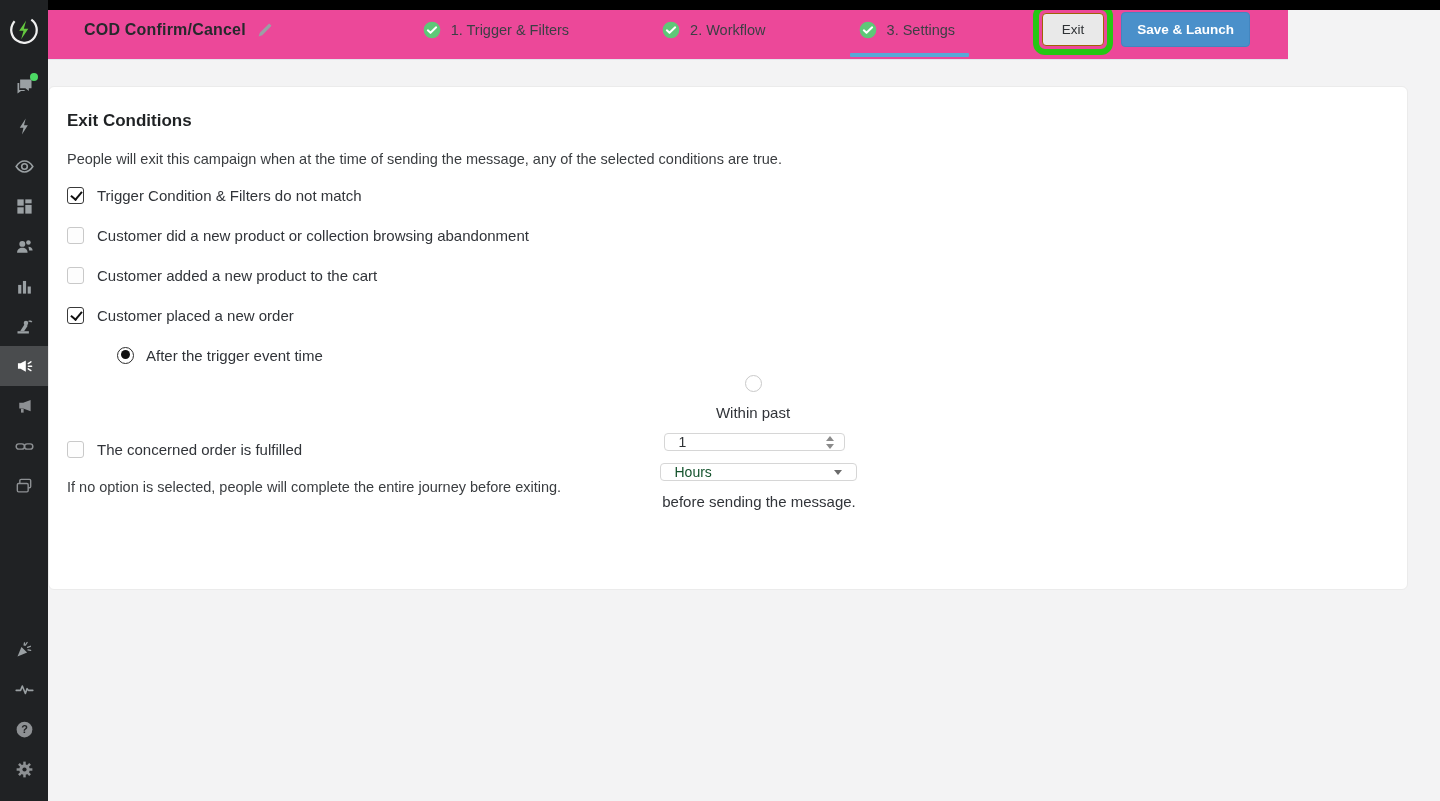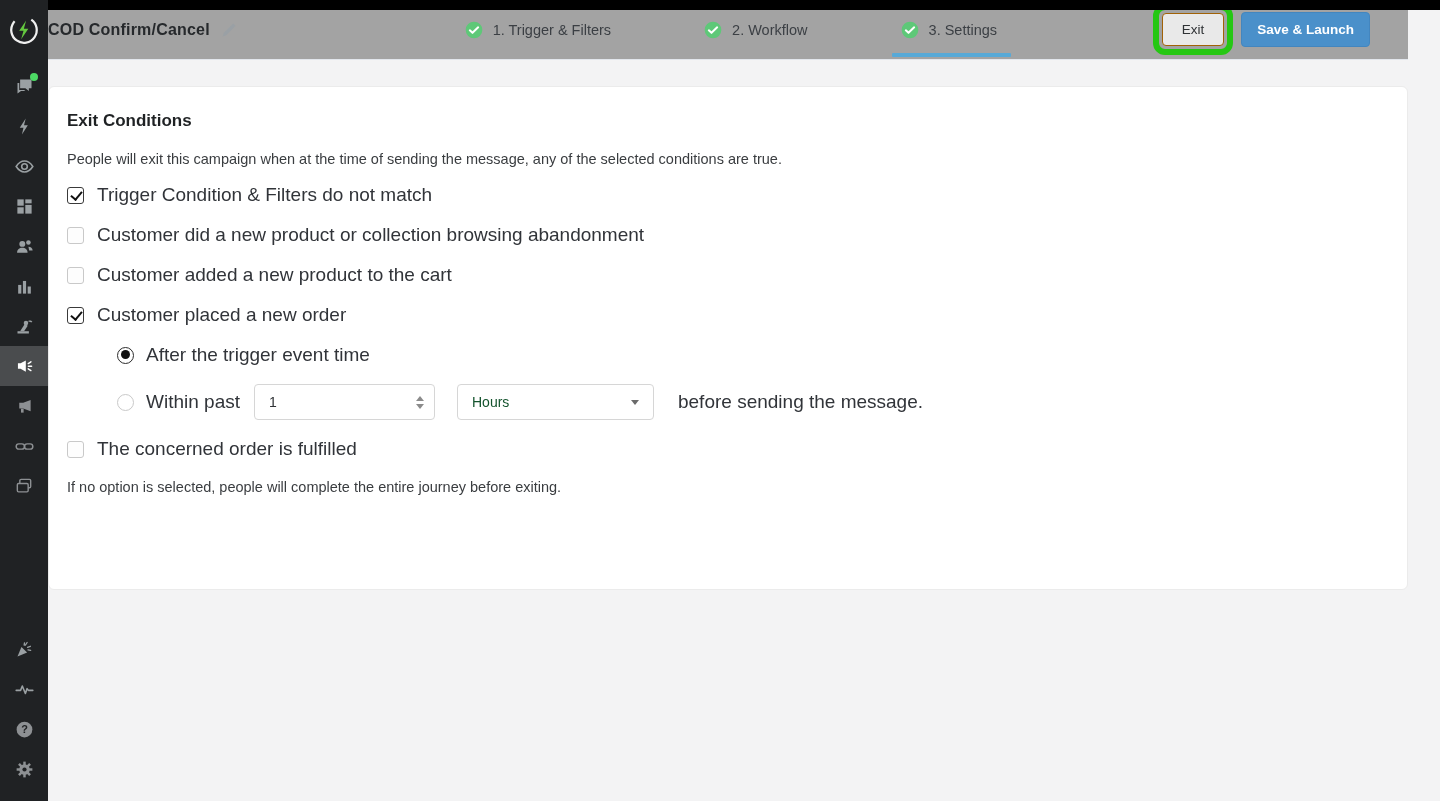--- a/index.html
+++ b/index.html
@@ -29,24 +29,24 @@
   .s-item.active { background:#4a4c4e; }
   .s-item .badge {
     position:absolute; top:7px; right:10px; width:8px; height:8px;
     border-radius:50%; background:#4cd964;
   }
   .s-gap { flex:1 1 auto; }
   .mt1 { margin-top:10px; }
 
   
   .header {
-    position:absolute; left:48px; top:0; width:1360px; height:60px;
-    background:#a3a3a3; border-bottom:1px solid #e2e6ec;
+    position:absolute; left:48px; top:0; width:1240px; height:60px;
+    background:#ec4899; border-bottom:1px solid #e2e6ec;
     display:flex; align-items:center; z-index:4;
-    padding-right:38px;
+    padding-left:36px; padding-right:38px;
   }
   .title-wrap { display:flex; align-items:center; gap:10px; min-width:260px; }
   .page-title { font-size:16px; font-weight:bold; color:#26292c; letter-spacing:.2px; }
   .steps { flex:1; display:flex; justify-content:center; gap:92px; height:100%; align-items:center; }
   .step { display:flex; align-items:center; gap:9px; position:relative; height:100%; cursor:pointer; }
   .step-label { font-size:14.5px; color:#3b3f44; white-space:nowrap; }
   .step.active::after {
     content:""; position:absolute; left:-8px; right:-14px; bottom:2px; height:4px;
     background:#57a9d7; border-radius:1px;
   }
@@ -67,37 +67,37 @@
 
   
   .card {
     position:absolute; left:48px; top:86px; width:1360px; height:504px;
     background:#fff; border:1px solid #ebebeb; border-radius:6px;
     padding:24px 18px; z-index:3; overflow:hidden;
   }
   .card h2 { font-size:17px; font-weight:bold; color:#1f2224; margin-bottom:20px; }
   .card .desc { font-size:14.5px; color:#3a3d40; margin-bottom:8px; }
   .cond-row { display:flex; align-items:center; gap:13px; height:40px; }
-  .cond-label, .radio-label, .suffix-text { font-size:19px; color:#313439; }
+  .cond-label, .radio-label, .suffix-text { font-size:15px; color:#313439; }
 
   
   .checkbox {
     width:17px; height:17px; border:1px solid #c9c9c9; border-radius:3px;
     background:#fdfdfd; position:relative; cursor:pointer; flex:0 0 auto;
   }
   .checkbox.checked { border:1.5px solid #3a3a3a; background:#fff; }
   .checkbox.checked::after {
     content:""; position:absolute; left:4.5px; top:1px; width:5px; height:9px;
     border:solid #111; border-width:0 2.2px 2.2px 0; transform:rotate(40deg);
   }
 
   
   .nested { margin-left:50px; }
   .radio-row { display:flex; align-items:center; gap:12px; height:40px; }
-  .radio-row.tall { height:54px; }
+  .radio-row.tall { height:54px;flex-direction:column; }
   .radio {
     width:17px; height:17px; border-radius:50%; border:1px solid #c9c9c9;
     background:#fff; position:relative; cursor:pointer; flex:0 0 auto;
   }
   .radio.selected { border:1.5px solid #2c2c2c; }
   .radio.selected::after {
     content:""; position:absolute; left:2.5px; top:2.5px; width:9px; height:9px;
     border-radius:50%; background:#111;
   }
 

